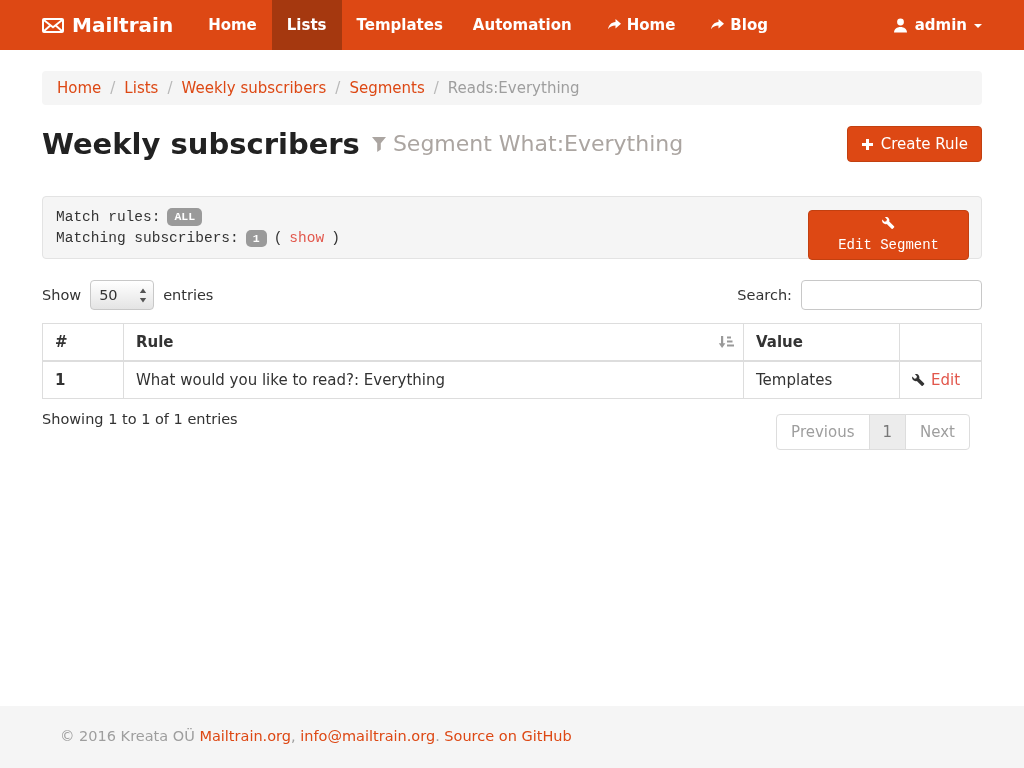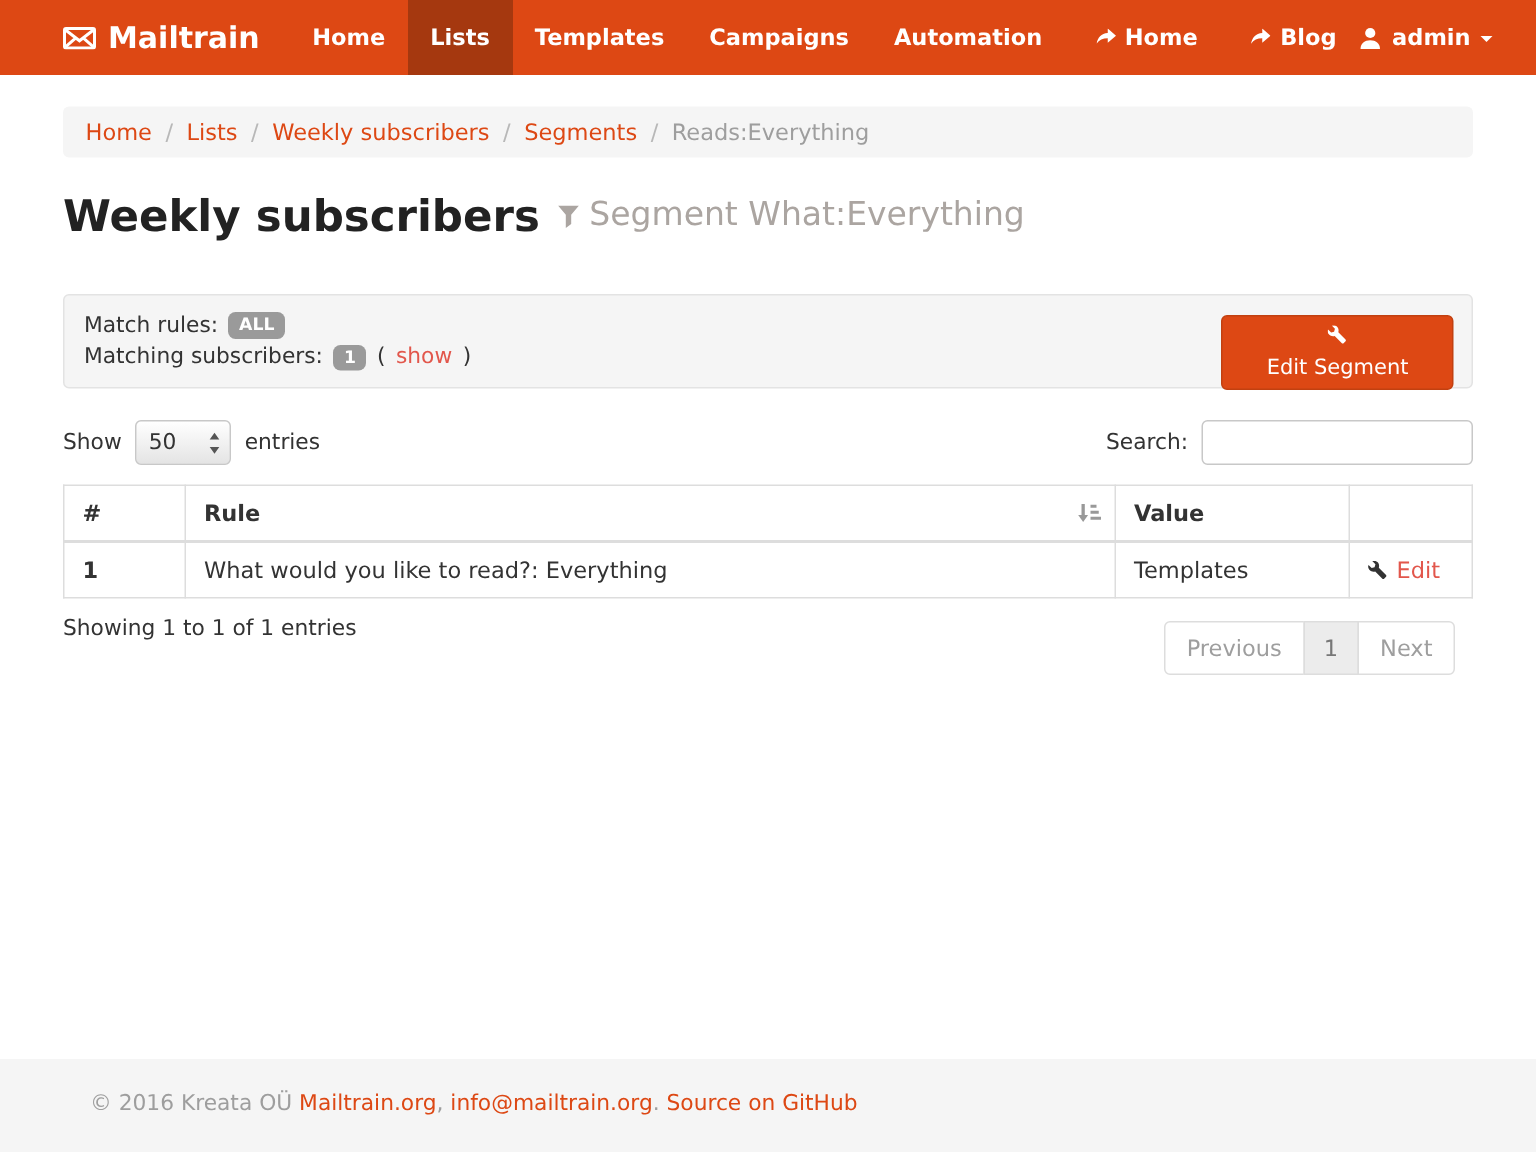--- a/index.html
+++ b/index.html
@@ -42,21 +42,21 @@
        display: flex; align-items: center; gap: 12px; line-height: 44px; }
   .subtitle { color: #ABA5A1; font-size: 22px; font-weight: normal;
               display: inline-flex; align-items: center; gap: 7px; }
   .btn { border-radius: 4px; border: 1px solid #C24010; background: #DD4814; color: #fff;
          font-size: 15px; display: inline-flex; align-items: center; gap: 7px;
          cursor: pointer; font-family: inherit; }
   .btn-create { margin-left: auto; padding: 8px 13px; }
 
   
   .well { margin-top: 30px; background: #F5F5F5; border: 1px solid #E3E3E3;
-          border-radius: 4px; padding: 9px 13px; position: relative; }
+          border-radius: 4px; padding: 9px 13px; position: relative; font-family: Liberation Mono, monospace; }
   .well-line { display: flex; align-items: center; gap: 7px; padding: 2px 0; font-size: 14.5px; }
   .badge { background: #9A9A9A; color: #fff; font-size: 11.5px; font-weight: bold;
            padding: 3px 7px; border-radius: 5px; line-height: 1; }
   .action-link { color: #E2574C; text-decoration: none; }
   .btn-edit-segment { position: absolute; right: 12px; top: 13px; padding: 6px 29px; font-size: 14px; flex-direction: column; }
 
   
   .controls { margin-top: 21px; display: flex; align-items: center; font-size: 14.5px; }
   .select-box { margin: 0 9px; width: 64px; height: 30px; border: 1px solid #C8C8C8;
                 border-radius: 4px; background: linear-gradient(#fff, #E4E4E4);
@@ -114,25 +114,20 @@
             <span>Lists</span>
           </a>
         </li>
       <li>
           <a>
             <span>Templates</span>
           </a>
         </li>
       <li>
           <a>
-            <span>Campaigns</span>
-          </a>
-        </li>
-      <li>
-          <a>
             <span>Automation</span>
           </a>
         </li>
       <li class="ext">
         <a>
           <span style="display:flex;">
               <svg width="13" height="12" viewBox="0 0 13 12">
                 <path d="M7.5 0v3C3.2 3.3.7 6.2 0 10.2 1.8 7.7 4.2 6.5 7.5 6.5v3L13 4.8 7.5 0z" fill="#fff"></path>
               </svg>
             </span>
@@ -188,20 +183,28 @@
       <span>Weekly subscribers</span>
       <span class="subtitle">
         <span style="display:flex;">
             <svg width="14" height="15" viewBox="0 0 14 15">
               <path d="M0 0h14L8.8 6.2v6.2L5.2 15V6.2z" fill="#ABA5A1"></path>
             </svg>
           </span>
         <span>Segment What:Everything</span>
       </span>
     </h1>
+    <button class="btn btn-create">
+      <span style="display:flex;">
+          <svg width="13" height="13" viewBox="0 0 13 13">
+            <path d="M5 1h3v4h4v3H8v4H5V8H1V5h4z" fill="#fff"></path>
+          </svg>
+        </span>
+      <span>Create Rule</span>
+    </button>
   </div>
 
   <div class="well">
     <div class="well-line">
       <span>Match rules:</span>
       <span class="badge">ALL</span>
     </div>
     <div class="well-line">
       <span>Matching subscribers:</span>
       <span class="badge">1</span>

